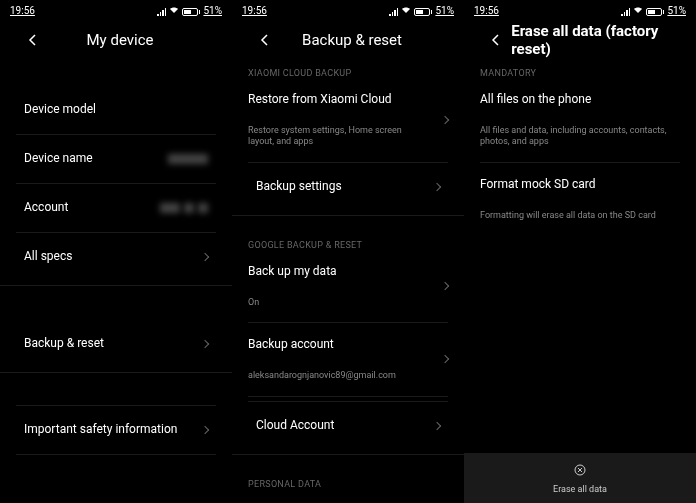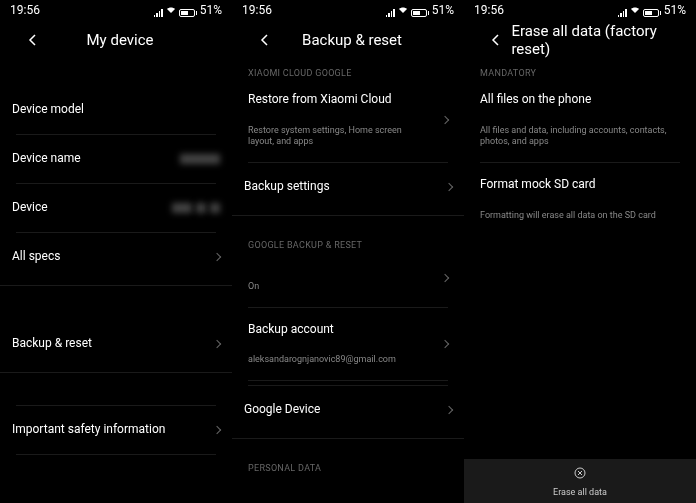--- a/index.html
+++ b/index.html
@@ -1,36 +1,36 @@
 <!DOCTYPE html>
 <html><head>
 <meta charset="utf-8">
 <style>
 * { margin: 0; padding: 0; box-sizing: border-box; }
 body { background: #000; font-family: -apple-system, BlinkMacSystemFont, 'Segoe UI', Roboto, sans-serif; color: #fff; display: flex; width: 696px; height: 503px; overflow: hidden; }
 .screen { width: 232px; height: 503px; background: #000; position: relative; overflow: hidden; }
-.status-bar { display: flex; justify-content: space-between; align-items: center; padding: 8px 10px; height: 20px; font-size: 12px; color: #fff; }
+.status-bar { display: flex; justify-content: space-between; align-items: center; padding: 8px 10px; height: 20px; font-size: 10px; color: #fff; text-decoration: underline; }
 .status-right { display: flex; align-items: flex-end; gap: 3px; }
 .header { display: flex; align-items: center; padding: 8px 24px; height: 40px; }
 .back-arrow { width: 18px; height: 18px; display: flex; align-items: center; justify-content: center; margin-right: 8px; }
 .header-title { font-size: 15px; font-weight: 400; color: #fff; flex: 1; text-align: center; margin-right: 18px; }
-.header-title-left { font-size: 15px; font-weight: 400; color: #fff; margin-left: 0; }
+.header-title-left { font-size: 15px; font-weight: 700; color: #fff; margin-left: 0; }
 .section-header { font-size: 9px; color: #666; padding: 8px 16px 4px; letter-spacing: 0.3px; }
-.list-item { display: flex; align-items: center; padding: 12px 12px; min-height: 40px; position: relative; }
+.list-item { display: flex; align-items: center; padding: 12px 24px; min-height: 40px; position: relative; }
 .list-item-tall { padding: 10px 16px; gap: 24px; }
 .item-content { flex: 1; min-width: 0; }
 .item-title { font-size: 12px; color: #fff; line-height: 1.3; }
 .item-subtitle { font-size: 9px; color: #888; line-height: 1.3; margin-top: 17px; }
 .chevron { width: 6px; height: 6px; border-right: 1.5px solid #666; border-top: 1.5px solid #666; transform: rotate(45deg); flex-shrink: 0; }
 .divider { height: 1px; background: #1a1a1a; margin: 4px 16px; }
 .divider-full { height: 1px; background: #1a1a1a; margin: 8px 0; }
 .toggle { width: 32px; height: 16px; background: #0a84ff; border-radius: 10px; position: relative; flex-shrink: 0; }
 .toggle-knob { width: 12px; height: 12px; background: #fff; border-radius: 50%; position: absolute; top: 2px; right: 2px; }
 .blurred { filter: blur(3px); background: #444; height: 10px; display: inline-block; }
-.bottom-button { position: absolute; bottom: 0; left: 0; right: 0; height: 44px; background: #1a1a1a; display: flex; flex-direction: column; align-items: center; justify-content: center; gap: 3px; }
+.bottom-button { position: absolute; bottom: 0; left: 0; right: 0; height: 50px; background: #1a1a1a; display: flex; flex-direction: column; align-items: center; justify-content: center; gap: 3px; }
 .bottom-button-label { font-size: 9px; color: #ccc; }
 .spacer { height: 30px; }
 .signal-icon { display: inline-flex; align-items: flex-end; gap: 1px; height: 8px; }
 .signal-bar { width: 1.5px; background: #fff; }
 .battery { display: inline-flex; align-items: center; gap: 1px; }
 .battery-body { width: 16px; height: 8px; border: 1px solid #fff; border-radius: 2px; position: relative; }
 .battery-fill { position: absolute; left: 1px; top: 1px; bottom: 1px; width: 50%; background: #fff; }
 .battery-tip { width: 1px; height: 4px; background: #fff; }
 </style>
 </head>
@@ -75,21 +75,21 @@
   <div class="divider"></div>
   <div class="list-item">
     <div class="item-content">
         <div class="item-title">Device name</div>
       </div>
     <span class="blurred" style="width:40px"></span>
   </div>
   <div class="divider"></div>
   <div class="list-item">
     <div class="item-content">
-        <div class="item-title">Device</div>
+        <div class="item-title">Account</div>
       </div>
     <span class="blurred" style="width:20px;margin-right:4px"></span>
     <span class="blurred" style="width:10px;margin-right:4px"></span>
     <span class="blurred" style="width:10px"></span>
   </div>
   <div class="divider"></div>
   <div class="list-item">
     <div class="item-content">
         <div class="item-title">All specs</div>
       </div>
@@ -143,56 +143,57 @@
     </div>
   </div>
   <div class="header">
     <span class="back-arrow">
         <svg width="12" height="12" viewBox="0 0 12 12">
           <path d="M8 1L3 6l5 5" stroke="#fff" stroke-width="1.5" fill="none"></path>
         </svg>
       </span>
     <span class="header-title">Backup &amp; reset</span>
   </div>
-  <div class="section-header">XIAOMI CLOUD GOOGLE</div>
+  <div class="section-header">XIAOMI CLOUD BACKUP</div>
   <div class="list-item list-item-tall">
     <div class="item-content">
       <div class="item-title">Restore from Xiaomi Cloud</div>
       <div class="item-subtitle">Restore system settings, Home screen layout, and apps</div>
     </div>
     <span class="chevron"></span>
   </div>
   <div class="divider"></div>
   <div class="list-item">
     <div class="item-content">
         <div class="item-title">Backup settings</div>
       </div>
     <span class="chevron"></span>
   </div>
   <div class="divider-full"></div>
   <div class="section-header" style="padding-top:16px">GOOGLE BACKUP &amp; RESET</div>
   <div class="list-item list-item-tall">
     <div class="item-content">
+      <div class="item-title">Back up my data</div>
       <div class="item-subtitle">On</div>
     </div>
     <span class="chevron"></span>
   </div>
   <div class="divider"></div>
   <div class="list-item list-item-tall">
     <div class="item-content">
       <div class="item-title">Backup account</div>
       <div class="item-subtitle">aleksandarognjanovic89@gmail.com</div>
     </div>
     <span class="chevron"></span>
   </div>
   <div class="divider"></div>
   <div class="divider"></div>
   <div class="list-item">
     <div class="item-content">
-        <div class="item-title">Google Device</div>
+        <div class="item-title">Cloud Account</div>
       </div>
     <span class="chevron"></span>
   </div>
   <div class="divider-full"></div>
   <div class="section-header" style="padding-top:16px">PERSONAL DATA</div>
 
 </div>
 
 <div class="screen">
   <div class="status-bar">

